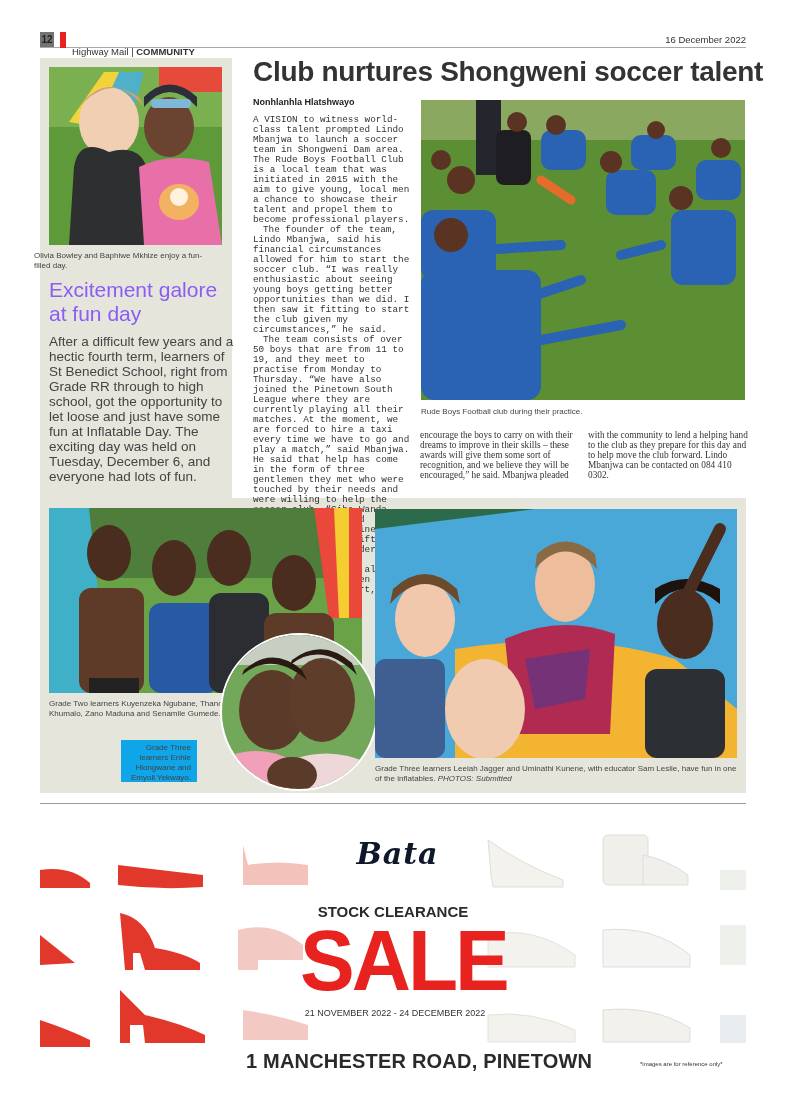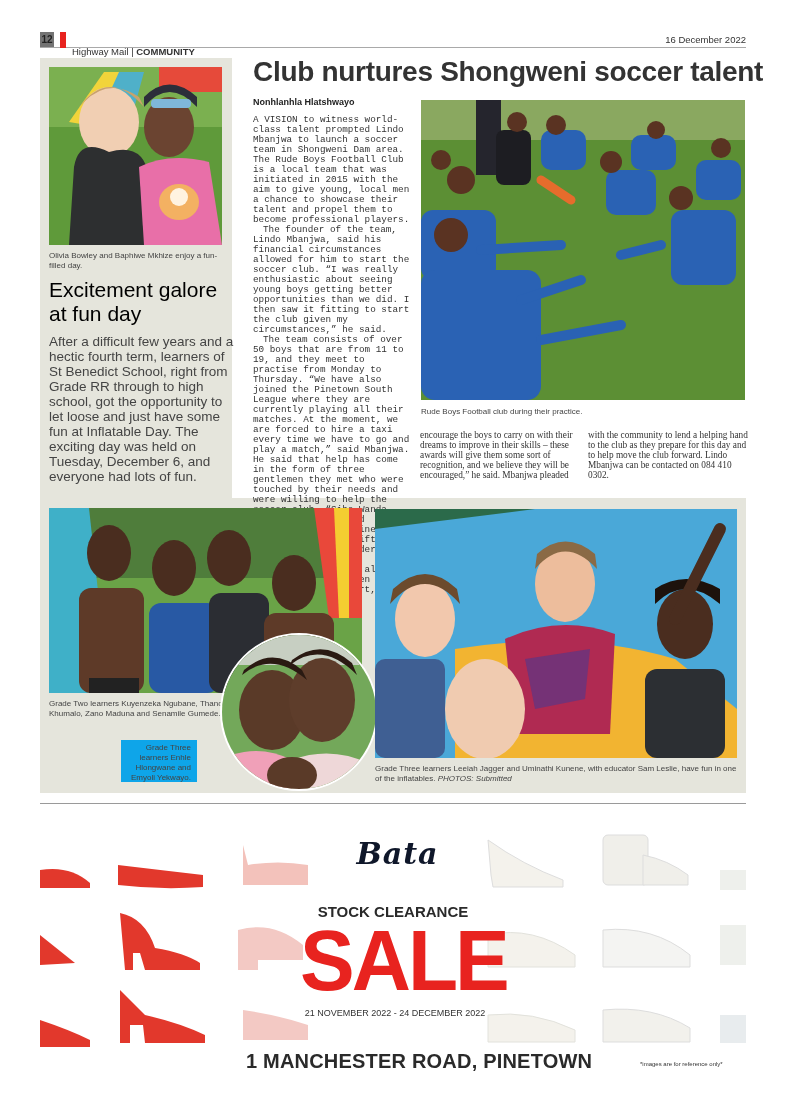--- a/index.html
+++ b/index.html
@@ -13,22 +13,22 @@
   .hdr-title { position: absolute; left: 32px; top: 2px; font-size: 9.5px; color: #333; margin-top: 12px; }
   .hdr-title b { font-weight: bold; }
   .hdr-date { position: absolute; right: 0; top: 2px; font-size: 9.5px; color: #333; }
 
   
   .panel { position: absolute; left: 40px; top: 58px; width: 706px; height: 735px; background: #e5e5dc; }
   .article-white { position: absolute; left: 232px; top: 58px; width: 514px; height: 440px; background: #fff; }
 
   
   .photo1 { position: absolute; left: 49px; top: 67px; width: 173px; height: 178px; overflow: hidden; }
-  .cap1 { position: absolute; left: 49px; top: 251px; width: 180px; font-size: 8px; line-height: 10px; color: #444; }
-  .hl2 { position: absolute; left: 49px; top: 278px; width: 185px; font-size: 21px; line-height: 24px; color: #000000; font-weight: normal; }
+  .cap1 { position: absolute; left: 34px; top: 251px; width: 180px; font-size: 8px; line-height: 10px; color: #444; }
+  .hl2 { position: absolute; left: 49px; top: 278px; width: 185px; font-size: 21px; line-height: 24px; color: #8b5cf6; font-weight: normal; }
   .intro { position: absolute; left: 49px; top: 334px; width: 185px; font-size: 13.5px; line-height: 15px; color: #444; }
 
   
   .hl1 { position: absolute; left: 253px; top: 56px; font-size: 28px; color: #333; white-space: nowrap; letter-spacing: -0.3px; }
   .byline { position: absolute; left: 253px; top: 97px; font-size: 9px; font-weight: bold; color: #222; }
   .col { position: absolute; font-family: "Liberation Serif", serif; font-size: 9.3px; line-height: 10px; color: #333; }
   .col p { text-indent: 0; }
   .col p + p { text-indent: 10px; }
   .col1 { left: 253px; top: 115px; width: 158px; font-family: Liberation Mono, monospace; }
   .col2 { left: 420px; top: 430px; width: 160px; }

